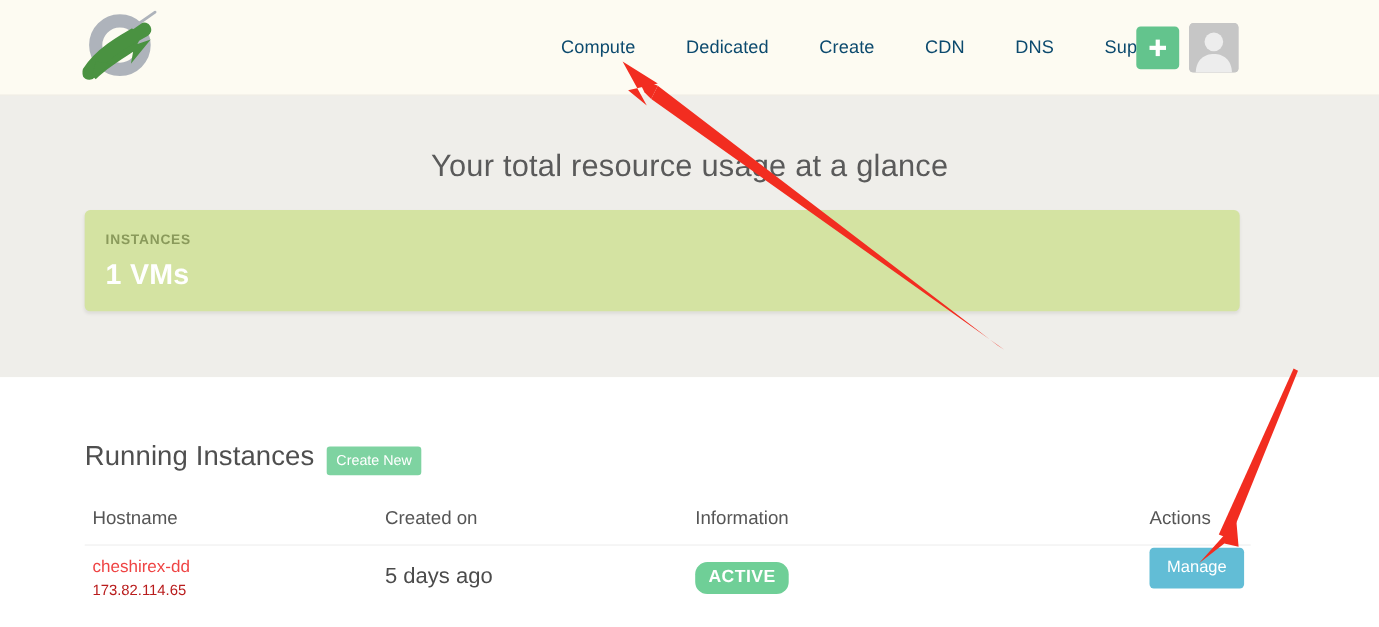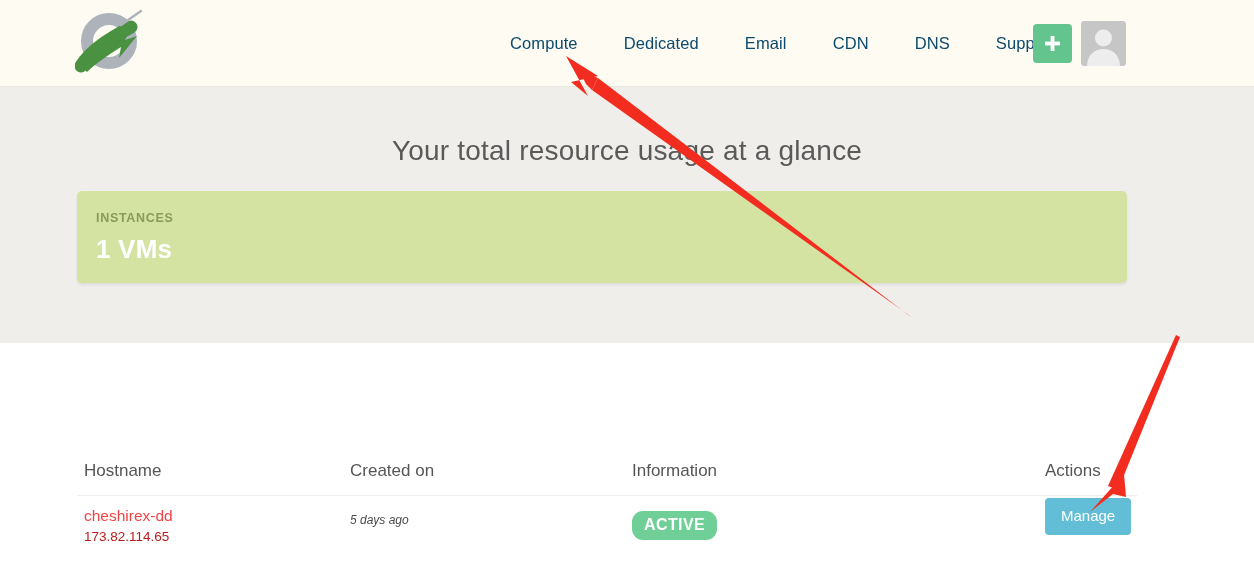--- a/index.html
+++ b/index.html
@@ -159,23 +159,22 @@
   .hostname {
     font-size:15.5px;
     color:#ef4444;
     margin-bottom:4px;
   }
   .host-ip {
     font-size:13.5px;
     color:#b91c1c;
   }
   .created {
-    font-size:12px;
+    font-size:20px;
     color:#4b4b4b;
-    font-style:italic;
   }
   .status-badge {
     display:inline-block;
     background:#6fcf97;
     color:#ffffff;
     font-size:16px;
     font-weight:bold;
     letter-spacing:0.4px;
     padding:5px 12px 6px;
     border-radius:11px;
@@ -210,21 +209,21 @@
       <path d="M8 62 C 18 44, 34 34, 56 22 L 50 34 L 62 30 L 44 52 L 46 41 C 32 50, 20 58, 12 66 Z" fill="#4a9241"></path>
       <path d="M6 60 C 16 44, 34 33, 56 21" fill="none" stroke="#4a9241" stroke-width="13" stroke-linecap="round"></path>
       <path d="M46 19 L 66 5" fill="none" stroke="#aeb3bb" stroke-width="2.5" stroke-linecap="round"></path>
       <path d="M8 66 L 26 52 L 12 50 Z" fill="#4a9241"></path>
     </svg>
   </div>
 
   <nav class="nav">
     <div class="nav-item">Compute</div>
     <div class="nav-item">Dedicated</div>
-    <div class="nav-item">Email</div>
+    <div class="nav-item">Create</div>
     <div class="nav-item">CDN</div>
     <div class="nav-item">DNS</div>
     <div class="nav-item">Support</div>
   </nav>
 
   <div class="add-btn">
     <svg width="17" height="17" viewBox="0 0 17 17">
       <rect x="6.6" y="1" width="3.8" height="15" fill="#ffffff"></rect>
       <rect x="1" y="6.6" width="15" height="3.8" fill="#ffffff"></rect>
     </svg>
@@ -243,20 +242,24 @@
   <div class="hero-title">Your total resource usage at a glance</div>
 
   <div class="stat-card">
     <div class="stat-label">INSTANCES</div>
     <div class="stat-value">1 VMs</div>
   </div>
 </div>
 
 <div class="content">
 
+  <div class="section-head">
+    <div class="section-title">Running Instances</div>
+    <div class="create-badge">Create New</div>
+  </div>
 
   <div class="table">
 
     <div class="thead">
       <div class="th c1">Hostname</div>
       <div class="th c2">Created on</div>
       <div class="th c3">Information</div>
       <div class="th c4">Actions</div>
     </div>
 

